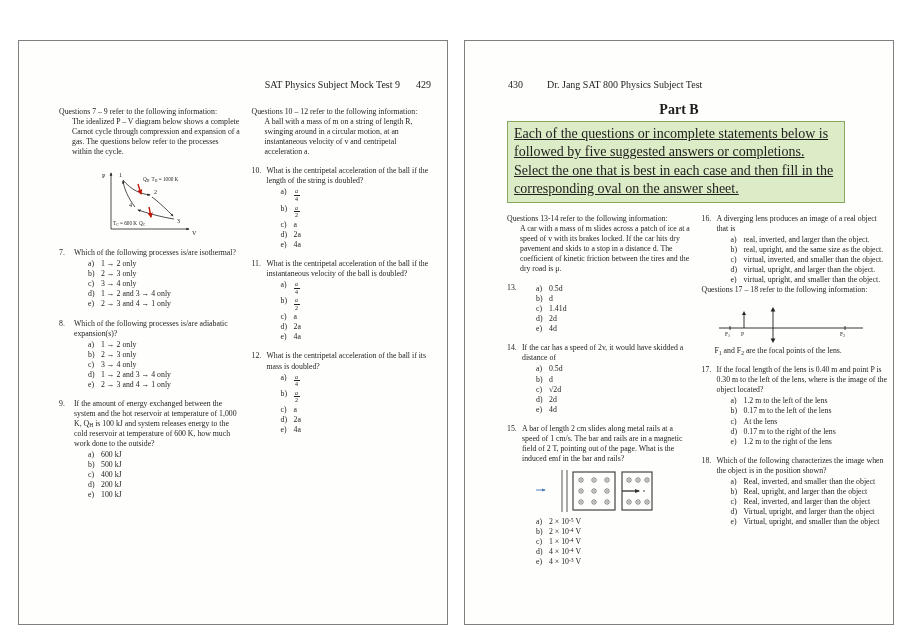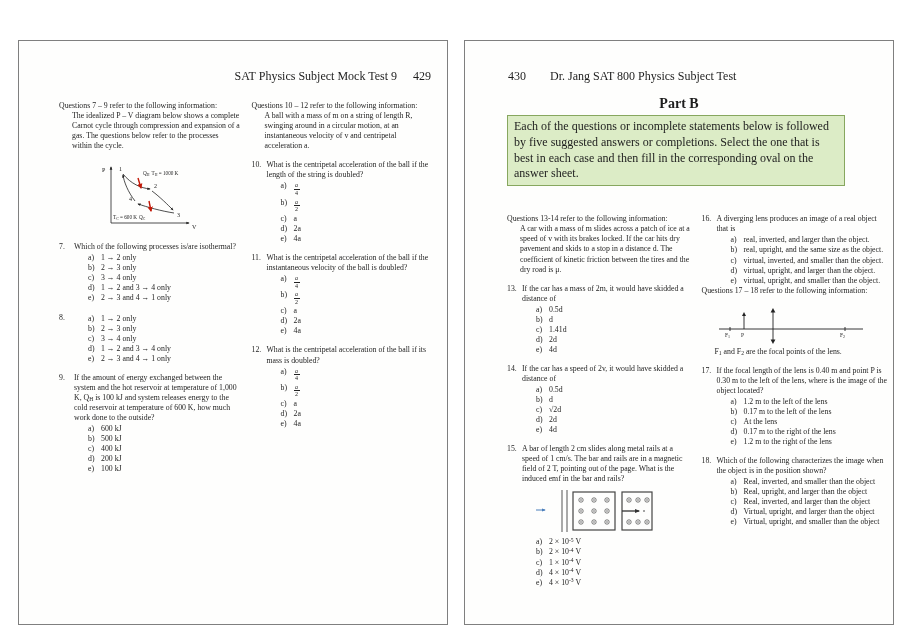--- a/index.html
+++ b/index.html
@@ -7,32 +7,32 @@
     width:910px;height:644px;position:relative;background:#ffffff;
     font-family:"Liberation Serif","DejaVu Serif",serif;color:#1d1d1d;
     -webkit-font-smoothing:antialiased;
   }
   .page{
     position:absolute;top:40px;width:430px;height:585px;box-sizing:border-box;
     background:#fefefd;border:1px solid #7f7f7f;overflow:hidden;
   }
   #page-left{left:18px;}
   #page-right{left:464px;}
-  .pageheader{display:flex;margin-top:28px;font-size:12px;}
+  .pageheader{display:flex;margin-top:38px;font-size:10px;}
   .hl{justify-content:flex-end;padding-right:16px;gap:16px;}
   .hr{justify-content:flex-start;padding-left:43px;gap:24px;}
   .partb{text-align:center;font-weight:bold;font-size:14px;margin-top:12px;}
   .instructions{
     margin:3px 0 0 42px;width:338px;box-sizing:border-box;
     background:#dcecc6;border:1px solid #87a75f;
-    padding:3px 6px;font-size:12px;line-height:1.32;
+    padding:3px 6px;font-size:14px;line-height:1.32;text-decoration:underline;
   }
   .page-content{display:flex;margin-top:17px;}
   #page-left .page-content{padding:0 14px 0 40px;gap:11px;}
-  #page-right .page-content{margin-top:28px;padding:0 6px 0 42px;gap:9px;justify-content:center;}
+  #page-right .page-content{margin-top:11px;padding:0 6px 0 42px;gap:9px;justify-content:center;}
   .col{flex:1;min-width:0;font-size:7.8px;line-height:1.29;}
   p{margin:0;}
   .group{margin-bottom:8px;}
   .group-body{margin-left:13px;}
   .caption{margin:3px 0 0 13px;}
   .question{display:flex;margin-top:9px;}
   .col > .question:first-child{margin-top:0;}
   .qnum{flex:none;width:15px;}
   .qbody{flex:1;min-width:0;}
   .opts{margin:1px 0 0 14px;}
@@ -122,20 +122,21 @@
               <div class="opt">
                 <span class="optlabel">e)</span>
                 <span class="opttext">2 → 3 and 4 → 1 only</span>
               </div>
             </div>
           </div>
         </div>
         <div class="question">
           <span class="qnum">8.</span>
           <div class="qbody">
+            <p class="qtext">Which of the following processes is/are adiabatic expansion(s)?</p>
             <div class="opts">
               <div class="opt">
                 <span class="optlabel">a)</span>
                 <span class="opttext">1 → 2 only</span>
               </div>
               <div class="opt">
                 <span class="optlabel">b)</span>
                 <span class="opttext">2 → 3 only</span>
               </div>
               <div class="opt">
@@ -302,21 +303,20 @@
   <div class="instructions">Each of the questions or incomplete statements below is followed by five suggested answers or completions. Select the one that is best in each case and then fill in the corresponding oval on the answer sheet.</div>
   <div class="page-content">
     <div class="col">
         <div class="group">
           <p class="group-heading">Questions 13-14 refer to the following information:</p>
           <p class="group-body">A car with a mass of m slides across a patch of ice at a speed of v with its brakes locked. If the car hits dry pavement and skids to a stop in a distance d. The coefficient of kinetic friction between the tires and the dry road is μ.</p>
         </div>
         <div class="question">
           <span class="qnum">13.</span>
           <div class="qbody">
-            <p class="qtext">If the car has a mass of 2m, it would have skidded a distance of</p>
             <div class="opts">
               <div class="opt">
                 <span class="optlabel">a)</span>
                 <span class="opttext">0.5d</span>
               </div>
               <div class="opt">
                 <span class="optlabel">b)</span>
                 <span class="opttext">d</span>
               </div>
               <div class="opt">

